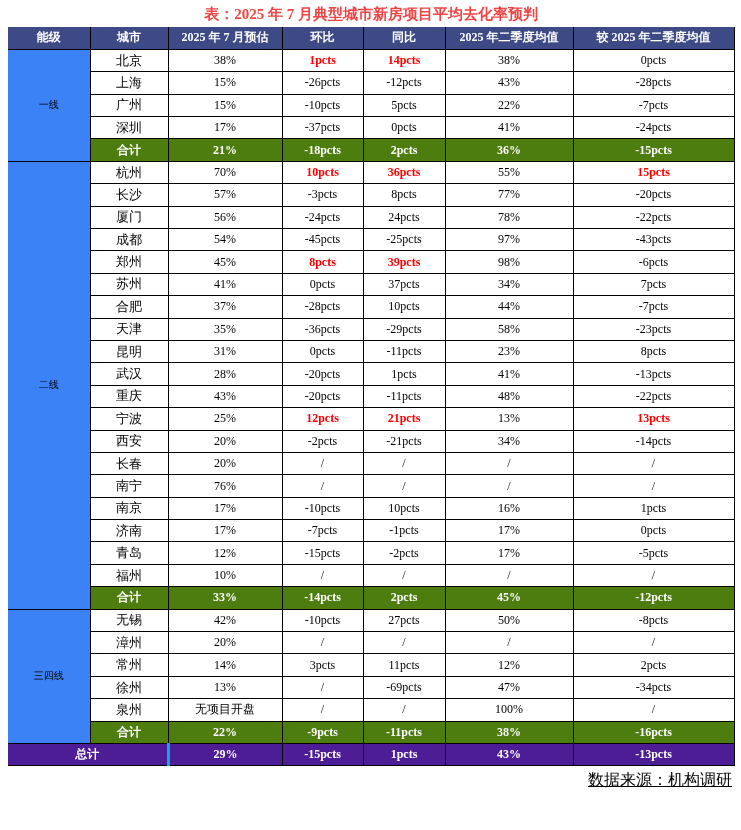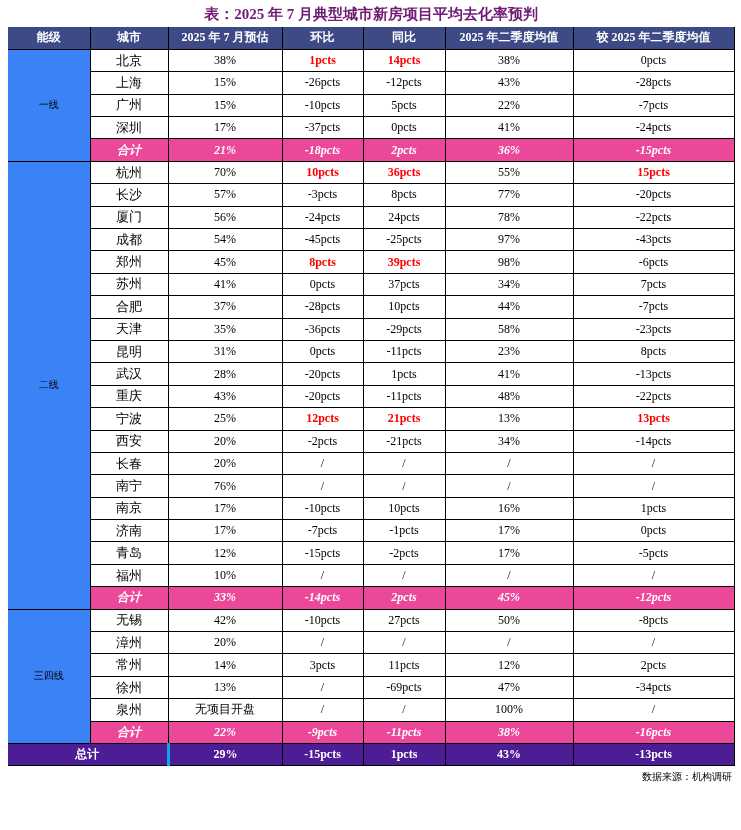--- a/index.html
+++ b/index.html
@@ -9,21 +9,21 @@
     background: #ffffff;
     font-family: "Liberation Serif", "DejaVu Serif", serif;
     overflow: hidden;
   }
   .page { padding: 3px 7px 0 8px; }
 
   .title {
     text-align: center;
     font-size: 15px;
     font-weight: bold;
-    color: #701a75;
+    color: #ef4444;
     line-height: 18px;
     margin: 2px 0 4px 0;
   }
 
   table.forecast {
     border-collapse: collapse;
     table-layout: fixed;
     width: 726px;
   }
   col.c-tier  { width: 82px;  }
@@ -57,42 +57,42 @@
   td.tier-cell {
     border-left: none;
     background: #3b82f6;
     font-size: 10px;
   }
   td.city-cell { font-size: 13px; }
   td.value-cell { font-size: 12px; }
   td.value-cell.red { color: #FF0000; font-weight: bold; }
 
   tr.subtotal td.sub-cell {
-    background: #ec4899;
+    background: #4d7c0f;
     color: #fff;
     font-weight: bold;
-    font-style: italic;
   }
   tr.total td {
     background: #4c1d95;
     color: #fff;
     font-weight: bold;
   }
   tr.total td.total-label {
     border-left: none;
     border-right: 1px solid #fff;
   }
   tr.total td.after-label { border-left: 3px solid #0ea5e9; }
 
   .source {
     text-align: right;
-    font-size: 10px;
+    font-size: 16px;
     color: #000;
     margin-top: 4px;
     padding-right: 2px;
+    text-decoration: underline;
   }
 </style>
 </head>
 <body>
 
 <div class="page">
   <div class="title">表：2025 年 7 月典型城市新房项目平均去化率预判</div>
 
   <table class="forecast">
     <colgroup>

